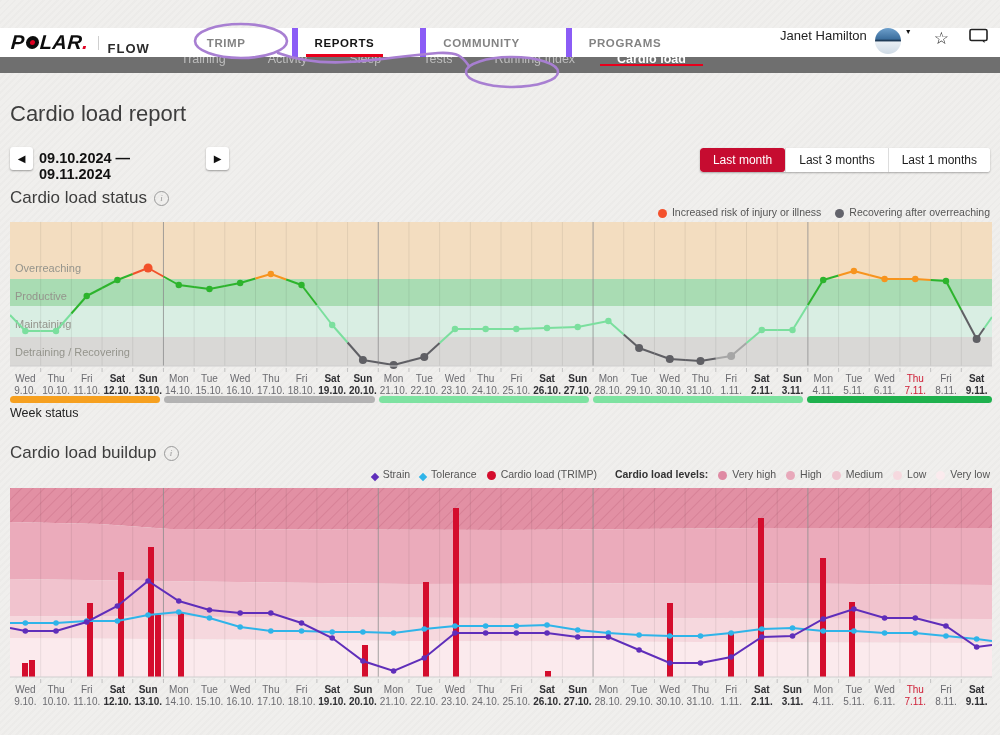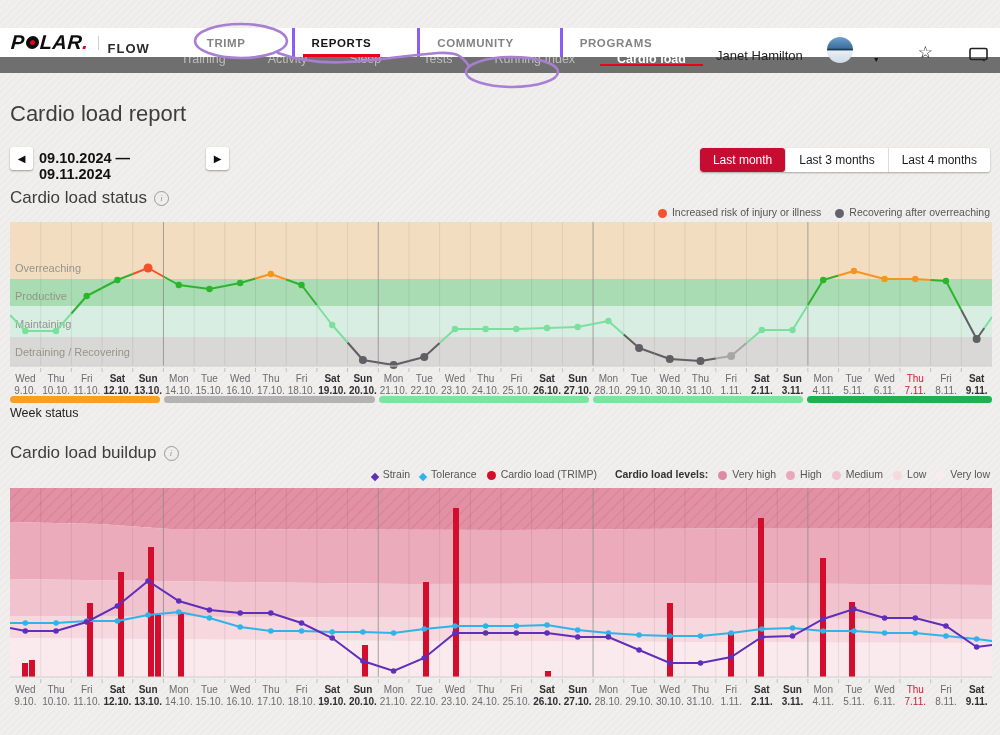--- a/index.html
+++ b/index.html
@@ -15,24 +15,24 @@
   .mainnav{position:absolute;left:0;top:28px;width:1000px;height:29px;background:#fff;background-image:none;display:flex;align-items:stretch;z-index:4;}
   .logo-wrap{display:flex;align-items:center;padding-left:11px;}
   .polar-logo{display:inline-flex;align-items:center;font-weight:bold;font-style:italic;font-size:20px;letter-spacing:0.5px;color:#0d0d0d;transform:skewX(-4deg);}
   .polar-logo .o{display:inline-block;width:13px;height:13px;background:#0d0d0d;border-radius:50%;position:relative;margin:0 1px;top:0px;}
   .polar-logo .o::after{content:"";position:absolute;left:4px;top:4px;width:5px;height:5px;background:#e00022;border-radius:50%;}
   .polar-logo .reddot{color:#e00022;}
   .flow-divider{width:1px;height:14px;background:#cfcfcf;margin:0 9px;}
   .flow-label{font-size:13px;font-weight:bold;color:#2b2b2b;letter-spacing:1px;margin-top:12px;}
   .main-menu{display:flex;align-items:stretch;margin-left:40px;}
   .menu-item{position:relative;display:flex;align-items:center;padding:0 17px;font-size:11.5px;font-weight:bold;letter-spacing:0.6px;color:#838383;cursor:pointer;}
-  .menu-item + .menu-item{border-left:3px solid #8b5cf6;margin-left:29px;}
+  .menu-item + .menu-item{border-left:6px solid #8b5cf6;margin-left:29px;}
   .menu-item.active{color:#141414;}
   .menu-item.active::after{content:"";position:absolute;left:8px;right:8px;bottom:0;height:3px;background:#e8001c;}
-  .nav-right{position:absolute;right:12px;top:28px;height:35px;display:flex;align-items:flex-end;gap:24px;z-index:6;}
+  .nav-right{position:absolute;right:12px;top:28px;height:35px;display:flex;align-items:flex-start;gap:8px;z-index:6;}
   .user-name{font-size:13px;color:#222;cursor:pointer;}
   .avatar{width:26px;height:26px;border-radius:50%;cursor:pointer;
           background:linear-gradient(to bottom,#6ea0cc 0%,#3c6f9e 42%,#1d3a57 48%,#e8eef4 55%,#cfdbe6 100%);}
   .caret{font-size:7px;color:#111;margin-left:-4px;}
   .star{font-size:17px;color:#222;margin-left:14px;cursor:pointer;}
   .chat-icon{margin-left:12px;cursor:pointer;display:flex;}
   
   .subnav{position:absolute;left:0;top:45px;width:1000px;height:28px;background:#6f6f6f;background-image:none;display:flex;align-items:center;padding-left:160px;box-sizing:border-box;z-index:3;}
   .subnav-item{position:relative;display:flex;align-items:center;padding:0 21px;font-size:12.5px;color:#bdbdbd;cursor:pointer;}
   .subnav-item.active{color:#fff;font-weight:bold;}
@@ -123,21 +123,21 @@
 
   <div class="page-title">Cardio load report</div>
 
   <button id="prev-btn" class="nav-btn">◀</button>
   <div class="date-range">09.10.2024 — 09.11.2024</div>
   <button id="next-btn" class="nav-btn">▶</button>
 
   <div id="range-group" class="range-group">
       <button class="range-btn active">Last month</button>
       <button class="range-btn">Last 3 months</button>
-      <button class="range-btn">Last 4 months</button>
+      <button class="range-btn">Last 1 months</button>
     </div>
 
   <div id="sec1-head" class="sec-head">
     <span>Cardio load status</span>
     <span class="info-icon">i</span>
   </div>
   <div id="legend1" class="legend">
       <span class="item">
         <span class="dot" style="background: rgb(244, 81, 44);"></span>
         <span>Increased risk of injury or illness</span>

